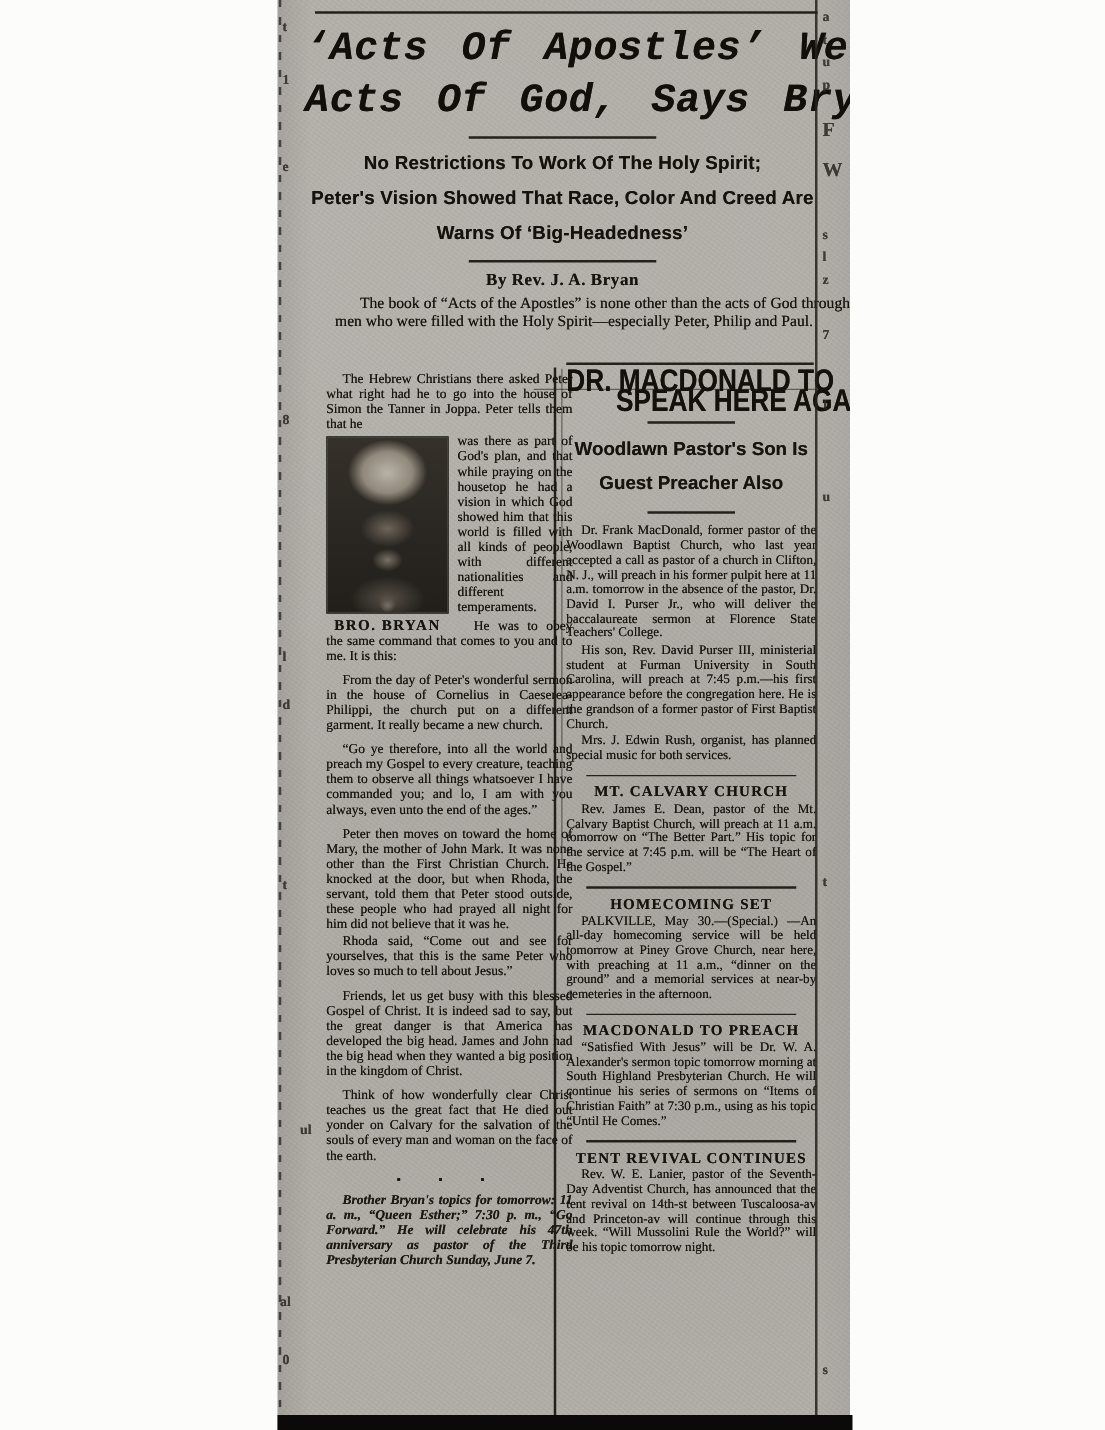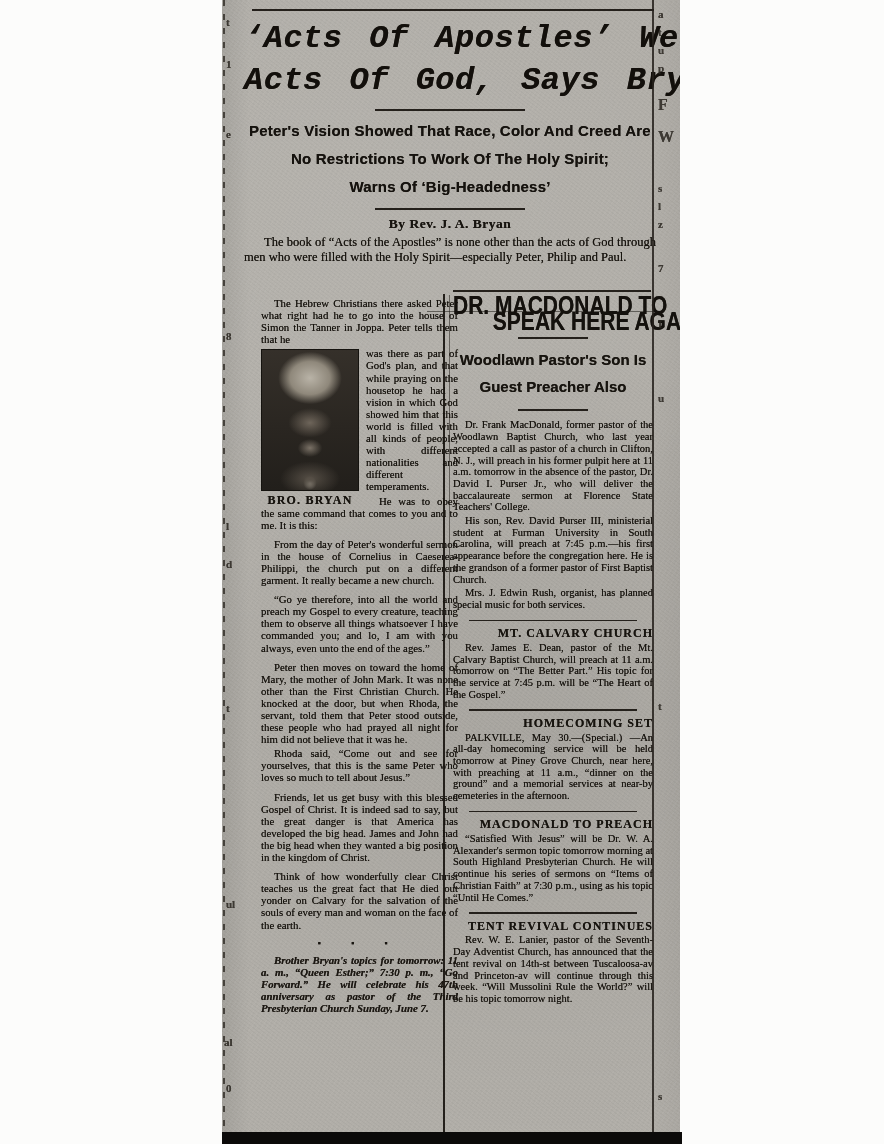--- a/index.html
+++ b/index.html
@@ -39,21 +39,21 @@
     font-family:Liberation Mono, monospace;font-style:italic;font-weight:bold;
     font-size:32px;line-height:42px;letter-spacing:.5px;word-spacing:7px;color:#120f0b;
     white-space:nowrap;
   }
   .short-rule{width:150px;height:2px;background:#24201b;margin:7px auto 6px auto;}
   .subhead{
     font-family:"Liberation Sans", sans-serif;font-weight:bold;
     font-size:15px;line-height:28px;color:#15120e;letter-spacing:.2px;
   }
   .byline{font-weight:bold;font-size:13.5px;margin-top:4px;letter-spacing:.5px;}
-  .intro{width:412px;text-align:justify;font-size:12.5px;line-height:15px;margin-top:3px;}
+  .intro{width:412px;text-align:justify;font-size:12.5px;line-height:15px;margin-top:3px;margin-left:24px;}
   .intro p{margin:0;text-indent:20px;}
   
   .col{position:absolute;text-align:justify;}
   .col-left{left:39px;top:297px;width:197px;font-size:10.8px;line-height:12.1px;}
   .col-left p{margin:0 0 2px 0;text-indent:13px;}
   .col-left p.sp{margin-top:7px;}
   figure.photo-fig{float:left;width:98px;margin:2px 7px 0 0;padding:0;}
   .photo{
     width:96px;height:140px;border:1px solid #15130f;
     background:
@@ -74,46 +74,46 @@
   .col-right{left:231px;top:290px;width:200px;font-size:10.5px;line-height:11.7px;}
   .col-right p{margin:0 0 2px 0;text-indent:12px;}
   .rc-toprule{width:198px;height:2px;background:#24201b;margin:0 0 8px 0;}
   .rc-headline{font-family:"Liberation Sans",sans-serif;font-weight:bold;font-size:25px;color:#14110d;white-space:nowrap;}
   .rc-h1{display:inline-block;transform:scaleX(.84);transform-origin:left center;}
   .rc-hl2{text-align:right;margin-top:4px;}
   .rc-h2{display:inline-block;transform:scaleX(.84);transform-origin:right center;}
   .rc-shortrule{width:70px;height:2px;background:#24201b;margin:10px auto 8px auto;}
   .rc-deck{font-family:"Liberation Sans",sans-serif;font-weight:bold;font-size:15px;line-height:25px;text-align:center;text-indent:0 !important;margin:0;}
   .rc-midrule{width:168px;height:1.5px;background:#24201b;margin:9px auto 7px auto;}
-  .rc-heading{font-weight:bold;font-size:12px;letter-spacing:1px;text-align:right;text-indent:0 !important;margin:0 0 2px 0 !important;}
+  .rc-heading{font-weight:bold;font-size:12px;letter-spacing:1px;text-align:center;text-indent:0 !important;margin:0 0 2px 0 !important;}
 </style>
 </head>
 <body>
 
 <div class="scan">
   <div class="dash-rule"></div>
   <div class="rule-top"></div>
 
   <span class="frag" style="left:4px;top:16px">t</span>
   <span class="frag" style="left:4px;top:58px">1</span>
   <span class="frag" style="left:4px;top:128px">e</span>
   <span class="frag" style="left:4px;top:330px">8</span>
   <span class="frag" style="left:4px;top:520px">l</span>
   <span class="frag" style="left:4px;top:558px">d</span>
   <span class="frag" style="left:4px;top:702px">t</span>
-  <span class="frag" style="left:4px;top:898px">ul</span>
+  <span class="frag" style="left:18px;top:898px">ul</span>
   <span class="frag" style="left:2px;top:1036px">al</span>
   <span class="frag" style="left:4px;top:1082px">0</span>
 
   <div class="head-zone">
     <div class="headline">‘Acts Of Apostles’ Were</div>
     <div class="headline">Acts Of God, Says Bryan</div>
     <div class="short-rule"></div>
+    <div class="subhead">No Restrictions To Work Of The Holy Spirit;</div>
     <div class="subhead">Peter's Vision Showed That Race, Color And Creed Are</div>
-    <div class="subhead">No Restrictions To Work Of The Holy Spirit;</div>
     <div class="subhead">Warns Of ‘Big-Headedness’</div>
     <div class="short-rule"></div>
     <div class="byline">By Rev. J. A. Bryan</div>
     <div class="intro">
       <p>The book of “Acts of the Apostles” is none other than the acts of God through men who were filled with the Holy Spirit—especially Peter, Philip and Paul.</p>
     </div>
   </div>
 
   <div class="col-rule"></div>
   <div class="col-rule-inner"></div>

